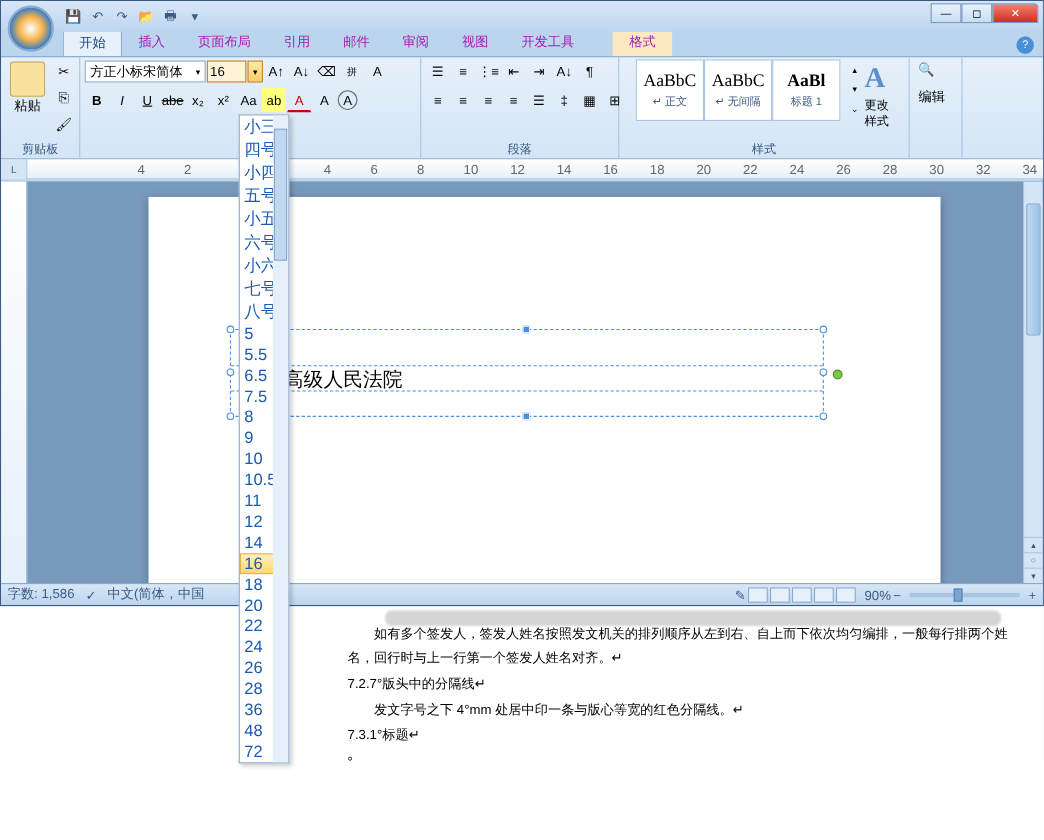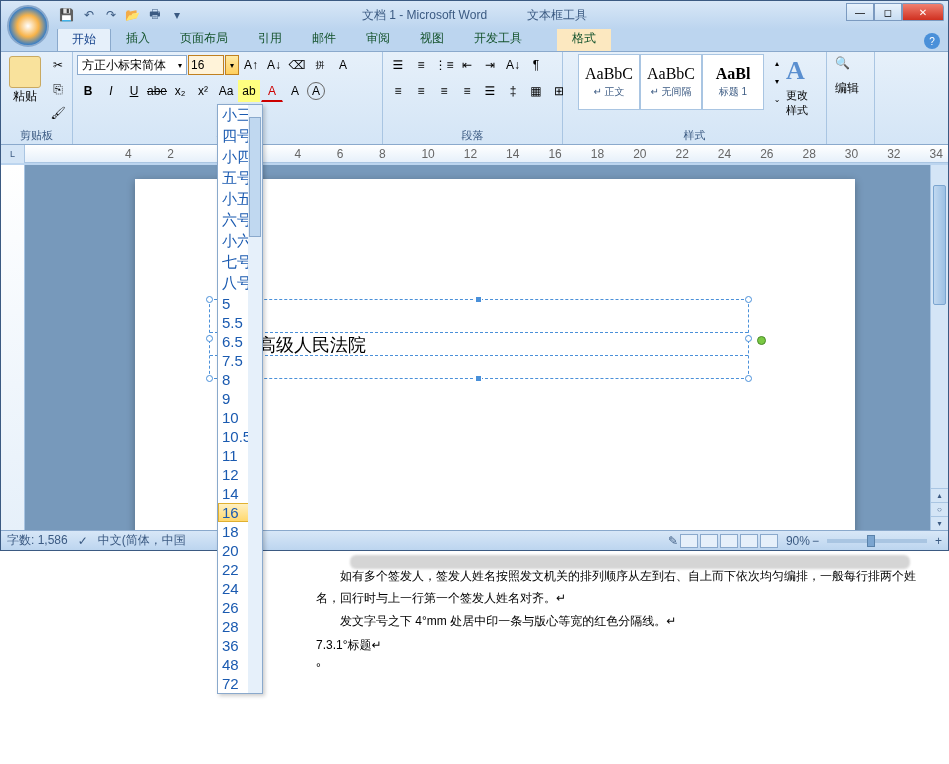--- a/index.html
+++ b/index.html
@@ -7,21 +7,21 @@
 .window { width:949px; height:551px; background:#bcd5ef; border:1px solid #3b5a82; position:relative; }
 .titlebar { height:28px; background:linear-gradient(#d8e7f7,#bcd5ef); display:flex; align-items:center; position:relative; }
 .office-btn { width:42px; height:42px; background:radial-gradient(#fff,#f7b34a 40%,#3b7fc4 70%); border-radius:50%; border:2px solid #8aa9cc; position:absolute; left:6px; top:4px; z-index:10; }
 .qat { margin-left:56px; display:flex; gap:2px; align-items:center; }
 .qat-btn { width:20px; height:20px; display:flex; align-items:center; justify-content:center; color:#3b5a82; cursor:pointer; }
 .title-center { position:absolute; left:50%; transform:translateX(-50%); font-size:12px; color:#3b5a82; display:flex; gap:40px; }
 .win-controls { position:absolute; right:4px; top:2px; display:flex; }
 .win-btn { width:28px; height:18px; border:1px solid #7b9ac0; background:linear-gradient(#e8f2fc,#c8ddf2); display:flex; align-items:center; justify-content:center; font-size:10px; cursor:pointer; }
 .win-btn.close { background:linear-gradient(#f08070,#d03020); color:#fff; width:42px; border-radius:0 4px 0 0; }
 .tabs { height:22px; display:flex; align-items:flex-end; padding-left:56px; gap:0; background:#bcd5ef; }
-.tab { padding:3px 14px; font-size:12px; color:#14532d; cursor:pointer; border:1px solid transparent; }
+.tab { padding:3px 14px; font-size:12px; color:#a21caf; cursor:pointer; border:1px solid transparent; }
 .tab.active { background:#e6f0fa; border:1px solid #8aa9cc; border-bottom:none; border-radius:3px 3px 0 0; color:#15428b; }
 .help-icon { position:absolute; right:8px; top:32px; width:16px; height:16px; background:#4a90d9; border-radius:50%; color:#fff; display:flex; align-items:center; justify-content:center; font-size:10px; cursor:pointer; }
 .ribbon { height:94px; background:linear-gradient(#e6f0fa,#d4e5f6); border-top:1px solid #8aa9cc; border-bottom:1px solid #8aa9cc; display:flex; }
 .group { border-right:1px solid #a9c5e2; padding:2px 4px; display:flex; flex-direction:column; position:relative; }
 .group-label { position:absolute; bottom:1px; left:0; right:0; text-align:center; font-size:11px; color:#3b5a82; }
 .group-content { flex:1; display:flex; align-items:flex-start; gap:2px; }
 .big-btn { display:flex; flex-direction:column; align-items:center; padding:2px 4px; cursor:pointer; }
 .big-icon { width:32px; height:32px; background:#f9e29c; border:1px solid #c9a961; border-radius:3px; }
 .font-row { display:flex; gap:1px; align-items:center; margin-bottom:2px; }
 .font-select { width:110px; height:20px; border:1px solid #8aa9cc; background:#fff; padding:0 4px; font-size:12px; display:flex; align-items:center; justify-content:space-between; }
@@ -71,24 +71,20 @@
  <div class="titlebar">
   <div class="office-btn"></div>
   <div class="qat">
    <div class="qat-btn">💾</div>
    <div class="qat-btn">↶</div>
    <div class="qat-btn">↷</div>
    <div class="qat-btn">📂</div>
    <div class="qat-btn">🖶</div>
    <div class="qat-btn">▾</div>
   </div>
-  <div class="title-center">
-   <span>文档 1 - Microsoft Word</span>
-   <span>文本框工具</span>
-  </div>
   <div class="win-controls">
    <div class="win-btn">—</div>
    <div class="win-btn">◻</div>
    <div class="win-btn close">✕</div>
   </div>
  </div>
 
  <div class="tabs">
   <div class="tab active">开始</div>
   <div class="tab">插入</div>
@@ -331,16 +327,17 @@
     <div class="size-opt">26</div>
     <div class="size-opt">28</div>
     <div class="size-opt">36</div>
     <div class="size-opt">48</div>
     <div class="size-opt">72</div>
   </div>
 
 <div class="blur-strip" style="left:350px;top:555px;width:560px;"></div>
 <div class="external" id="extText">
     <p>　　如有多个签发人，签发人姓名按照发文机关的排列顺序从左到右、自上而下依次均匀编排，一般每行排两个姓名，回行时与上一行第一个签发人姓名对齐。↵</p>
+    <p>7.2.7°版头中的分隔线↵</p>
     <p>　　发文字号之下 4°mm 处居中印一条与版心等宽的红色分隔线。↵</p>
     <p>7.3.1°标题↵</p>
     <p>°</p>
   </div>
 
 </body></html>

